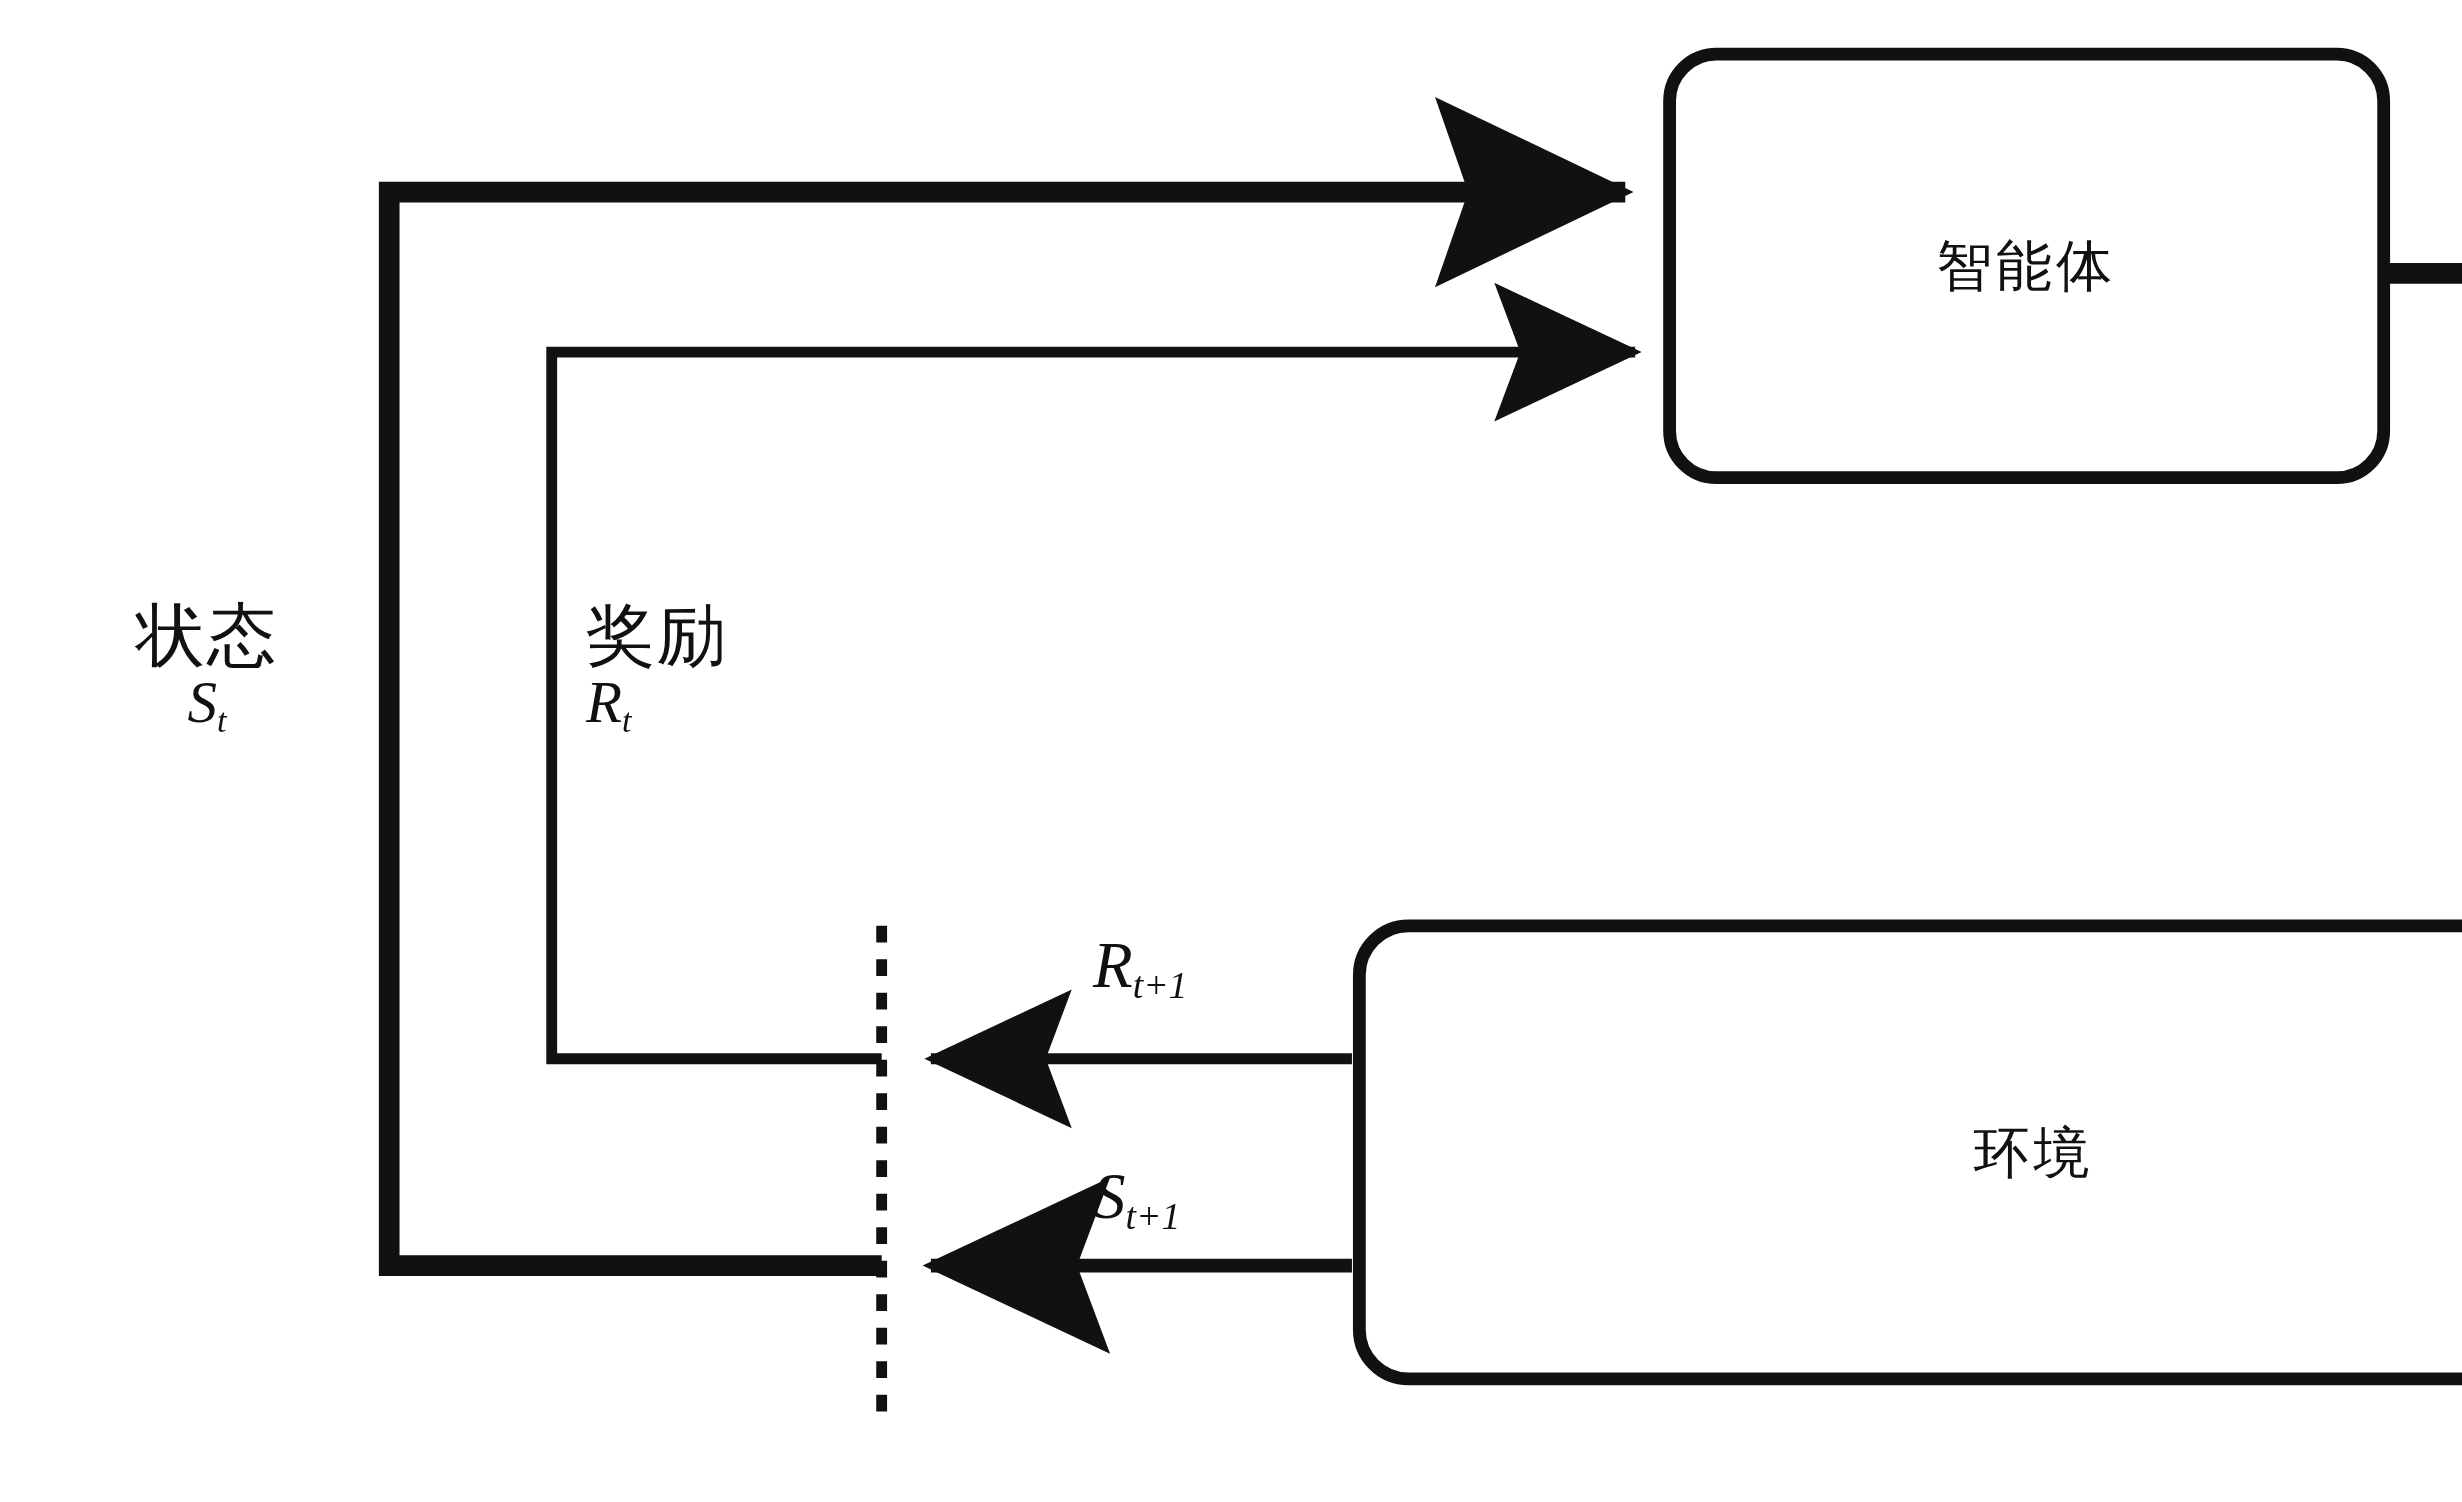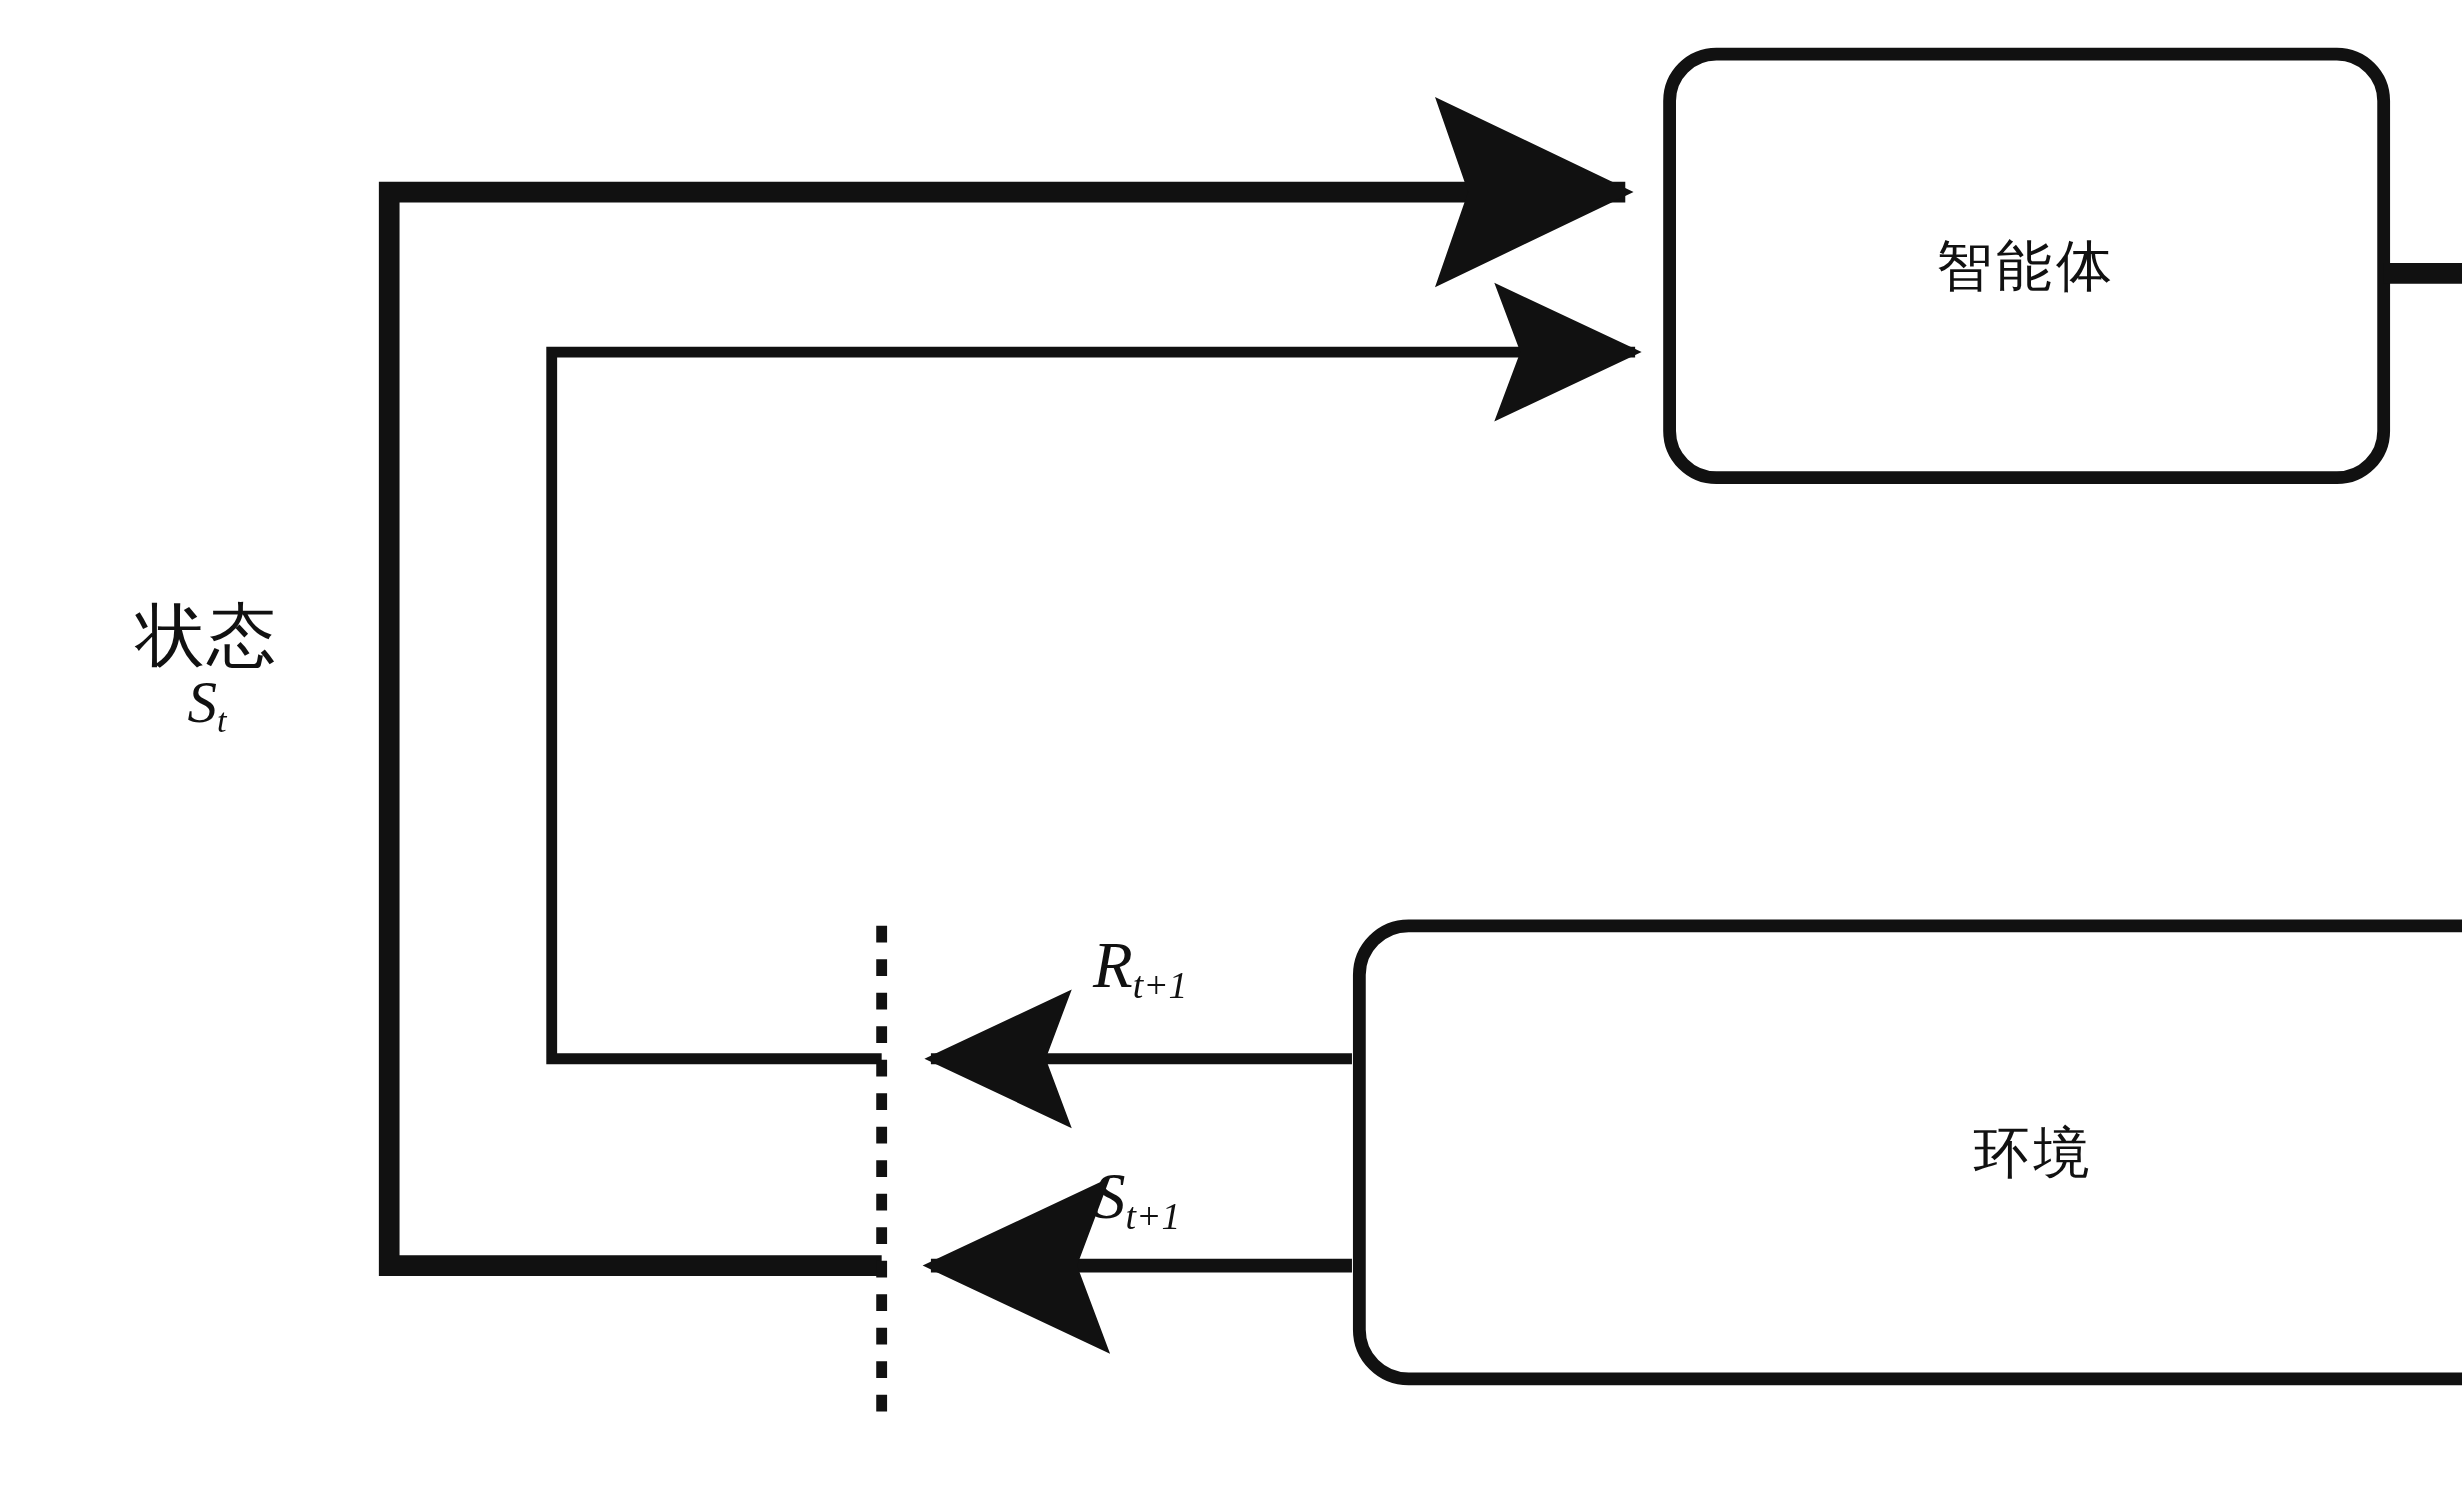--- a/index.html
+++ b/index.html
@@ -54,20 +54,24 @@
 
   <div class="boxlabel" style="left:1669px;top:54px;width:714px;height:424px;">智能体</div>
 
   <div class="boxlabel" style="left:1359px;top:926px;width:1349px;height:453px;">环境</div>
 
   <div class="edgelabel" style="left:89px;top:552px;text-align:center;width:236px;">
     <span class="cn">状态</span>
     <span class="math"><span>S</span><sub>t</sub></span>
   </div>
 
+  <div class="edgelabel" style="left:586px;top:552px;text-align:left;width:256px;">
+    <span class="cn">奖励</span>
+    <span class="math"><span>R</span><sub>t</sub></span>
+  </div>
 
   <div class="smallmath" style="left:1049px;top:928px;"><span>R</span><sub>t+1</sub></div>
 
   <div class="smallmath" style="left:1049px;top:1159px;"><span>S</span><sub>t+1</sub></div>
 
   <div class="caption" style="left:89px;top:1465px;"></div>
 
 </div>
 
 

